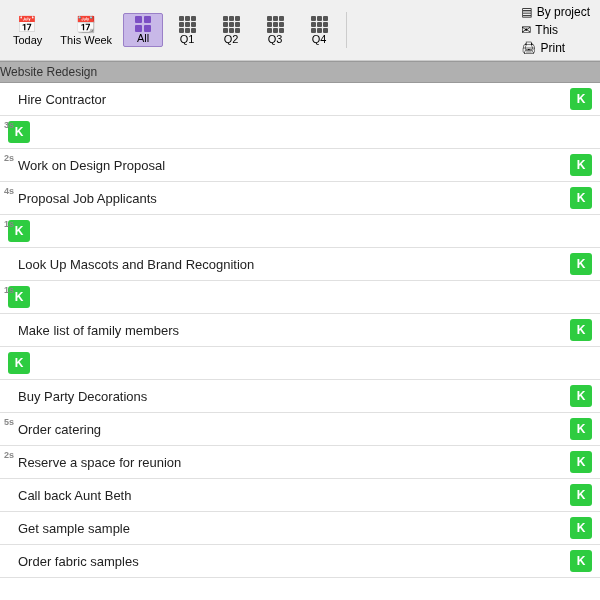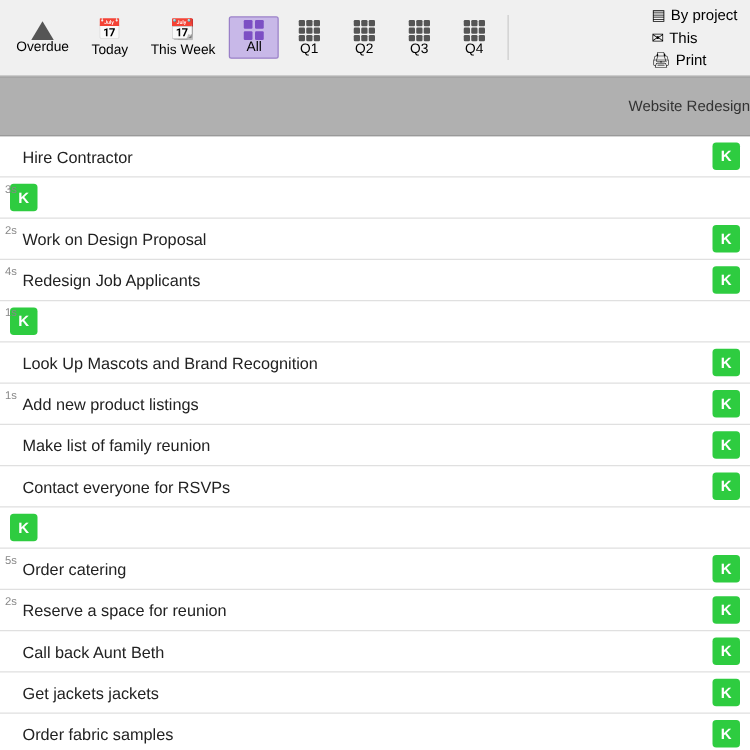--- a/index.html
+++ b/index.html
@@ -92,24 +92,24 @@
     
     #content {
       height: calc(600px - 52px);
       overflow-y: auto;
       background: #fff;
     }
 
     
     .section-header {
       background: #b0b0b0;
-      text-align: right;
+      text-align: left;
       font-size: 12px;
       color: #333;
-      padding: 16px 0;
+      padding: 3px 0;
       border-top: 1px solid #999;
       border-bottom: 1px solid #999;
     }
 
     
     .task-row {
       display: flex;
       align-items: center;
       border-bottom: 1px solid #e0e0e0;
       padding: 5px 8px 5px 8px;
@@ -117,21 +117,21 @@
       position: relative;
       gap: 21px;
     }
 
     .task-number {
       font-size: 9px;
       color: #888;
       position: absolute;
       left: 4px;
       top: 4px;
-      font-weight: normal;
+      font-weight: bold;
     }
 
     .task-text {
       flex: 1;
       padding-left: 10px;
       font-size: 13px;
       color: #222;
     }
 
     .k-badge {
@@ -151,24 +151,20 @@
     
     #content::-webkit-scrollbar { width: 8px; }
     #content::-webkit-scrollbar-track { background: #f0f0f0; }
     #content::-webkit-scrollbar-thumb { background: #bbb; border-radius: 4px; }
   </style>
 </head>
 <body>
 
 <div id="toolbar">
 
-  <div class="toolbar-btn">
-    <div class="triangle-icon"></div>
-    <span>Overdue</span>
-  </div>
 
   <div class="toolbar-btn">
     <span class="cal-icon">📅</span>
     <span>Today</span>
   </div>
 
   <div class="toolbar-btn">
     <span class="cal-icon">📆</span>
     <span>This Week</span>
   </div>
@@ -272,62 +268,61 @@
       <span class="task-number">3s</span>
       <div class="k-badge">K</div>
     </div>
     <div class="task-row">
       <span class="task-number">2s</span>
       <span class="task-text">Work on Design Proposal</span>
       <div class="k-badge">K</div>
     </div>
     <div class="task-row">
       <span class="task-number">4s</span>
-      <span class="task-text">Redesign Job Applicants</span>
+      <span class="task-text">Proposal Job Applicants</span>
       <div class="k-badge">K</div>
     </div>
     <div class="task-row">
       <span class="task-number">1s</span>
       <div class="k-badge">K</div>
     </div>
     <div class="task-row">
       <span class="task-text">Look Up Mascots and Brand Recognition</span>
       <div class="k-badge">K</div>
     </div>
     <div class="task-row">
       <span class="task-number">1s</span>
-      <span class="task-text">Add new product listings</span>
-      <div class="k-badge">K</div>
-    </div>
-    <div class="task-row">
-      <span class="task-text">Make list of family reunion</span>
-      <div class="k-badge">K</div>
-    </div>
-    <div class="task-row">
-      <span class="task-text">Contact everyone for RSVPs</span>
-      <div class="k-badge">K</div>
-    </div>
-    <div class="task-row">
+      <div class="k-badge">K</div>
+    </div>
+    <div class="task-row">
+      <span class="task-text">Make list of family members</span>
+      <div class="k-badge">K</div>
+    </div>
+    <div class="task-row">
+      <div class="k-badge">K</div>
+    </div>
+    <div class="task-row">
+      <span class="task-text">Buy Party Decorations</span>
       <div class="k-badge">K</div>
     </div>
     <div class="task-row">
       <span class="task-number">5s</span>
       <span class="task-text">Order catering</span>
       <div class="k-badge">K</div>
     </div>
     <div class="task-row">
       <span class="task-number">2s</span>
       <span class="task-text">Reserve a space for reunion</span>
       <div class="k-badge">K</div>
     </div>
     <div class="task-row">
       <span class="task-text">Call back Aunt Beth</span>
       <div class="k-badge">K</div>
     </div>
     <div class="task-row">
-      <span class="task-text">Get jackets jackets</span>
+      <span class="task-text">Get sample sample</span>
       <div class="k-badge">K</div>
     </div>
     <div class="task-row">
       <span class="task-text">Order fabric samples</span>
       <div class="k-badge">K</div>
     </div>
   </div>
 
 </body></html>

